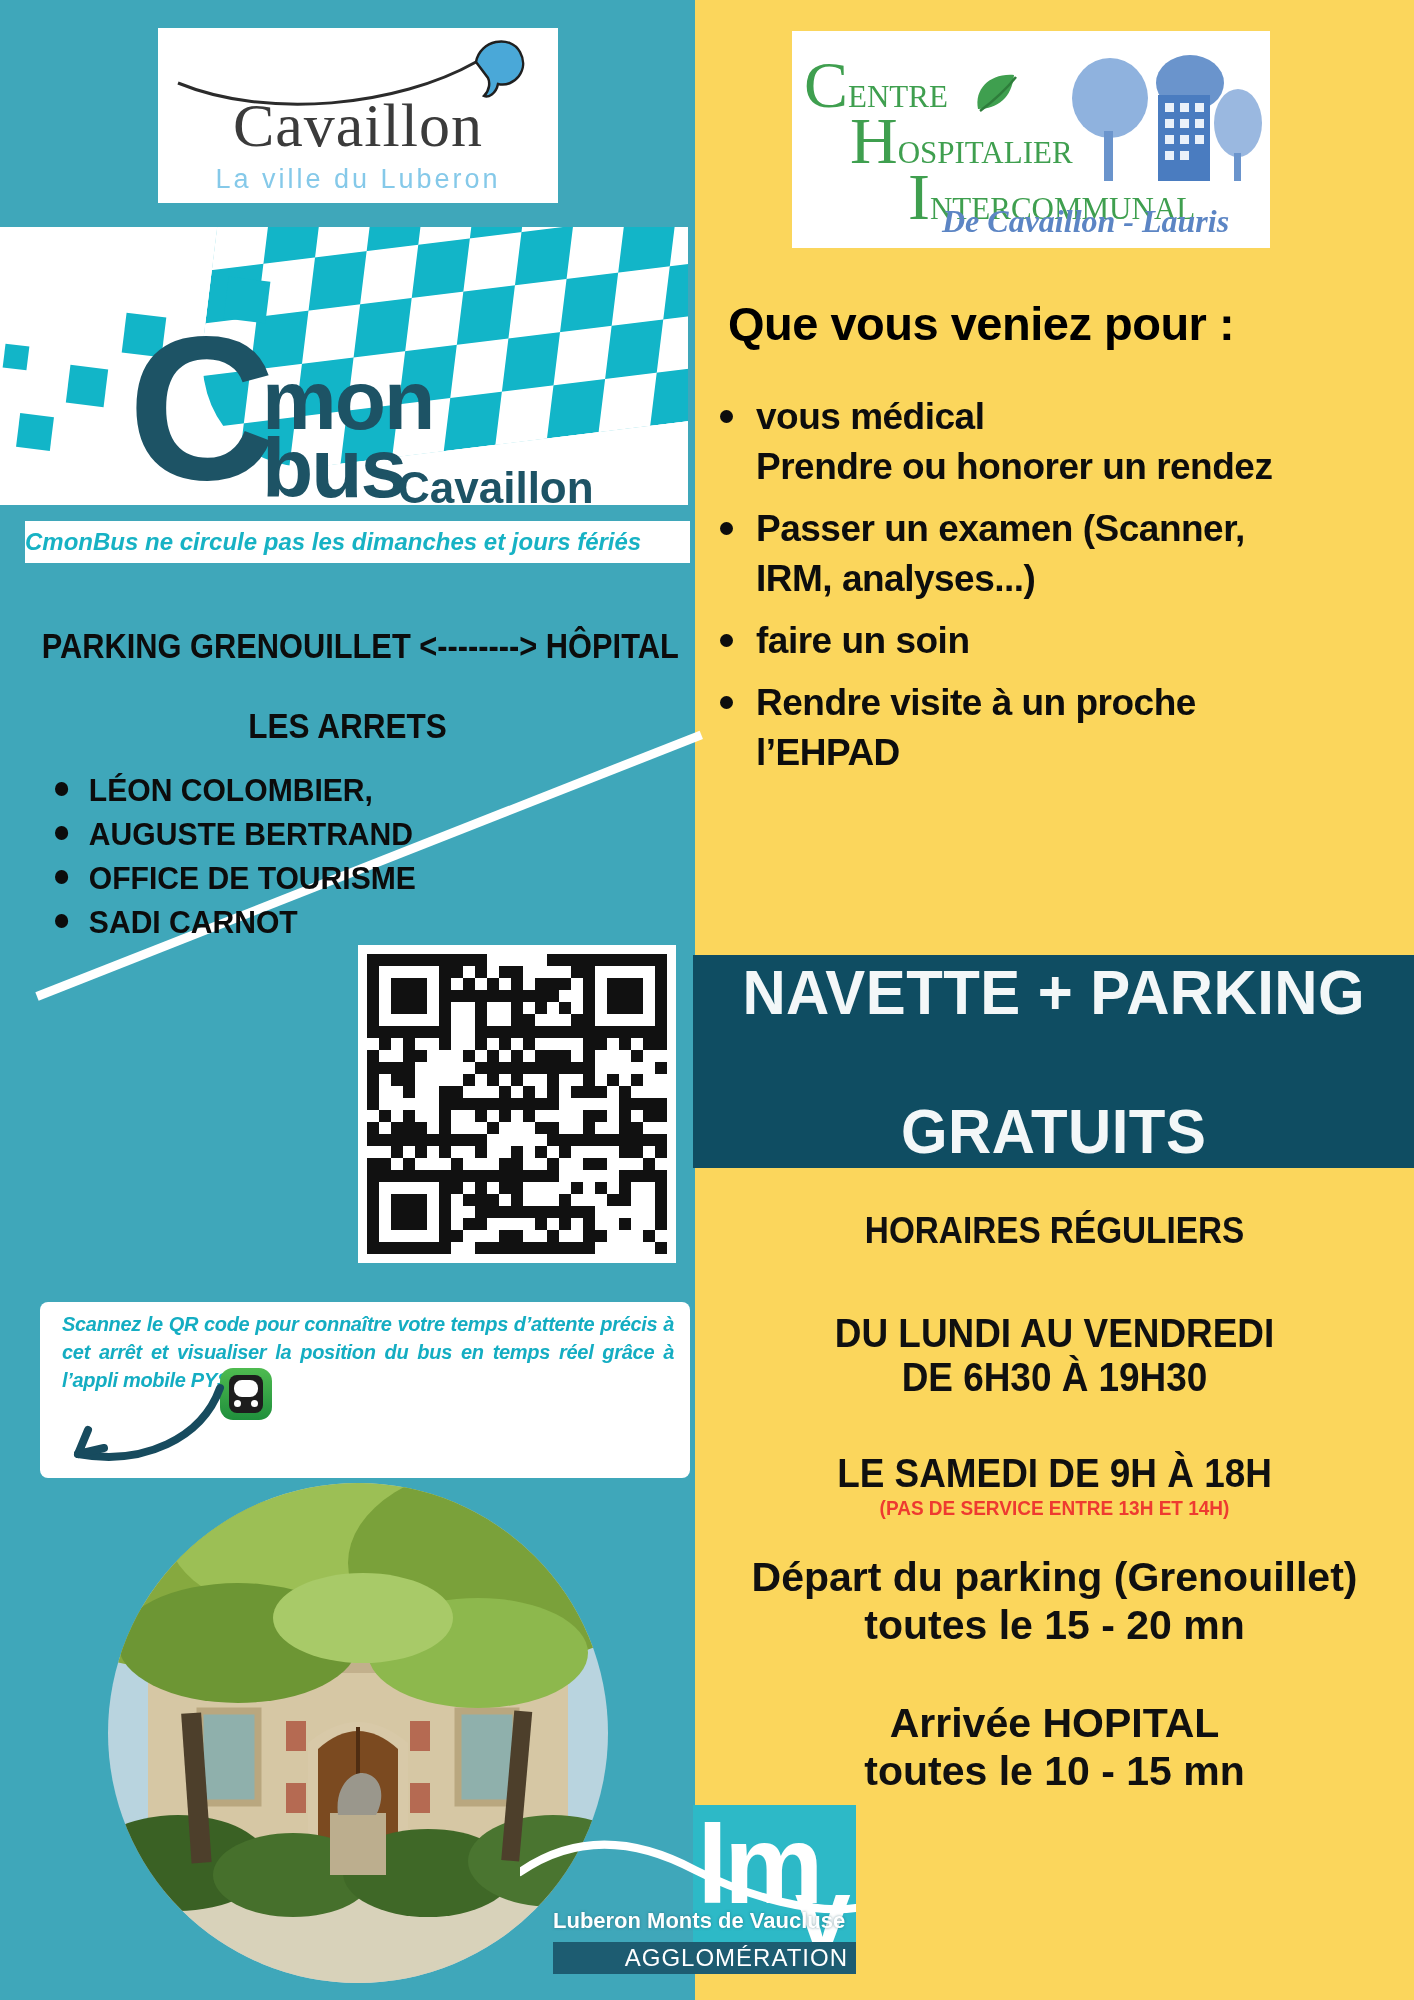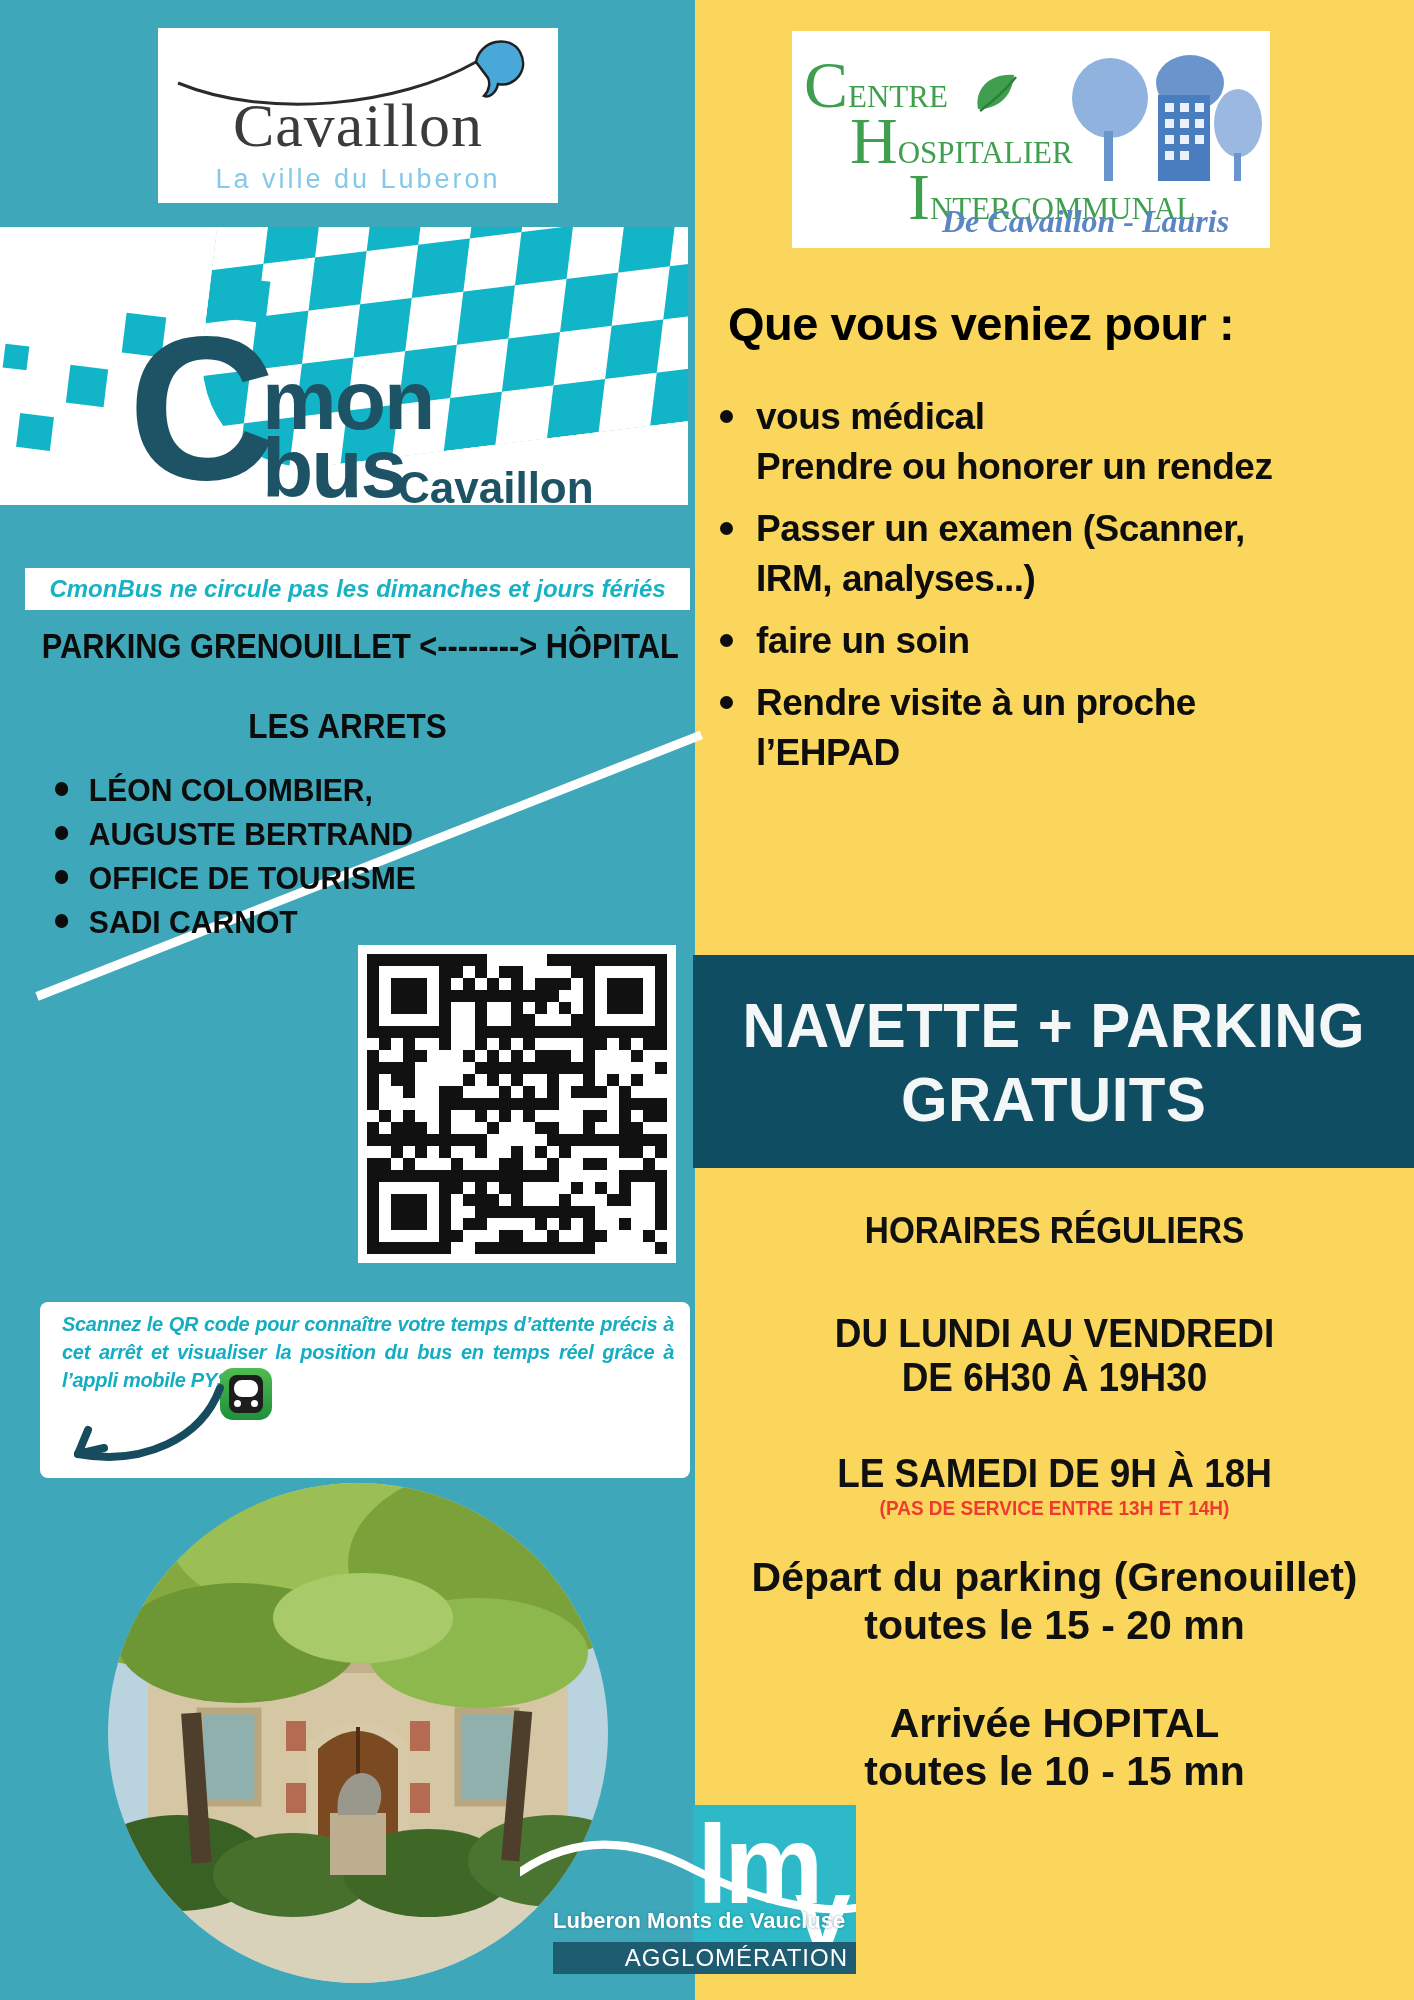--- a/index.html
+++ b/index.html
@@ -18,22 +18,22 @@
   .cmonbus-band{left:0;top:227px;width:688px;height:278px;background:#fff;overflow:hidden;}
   .flag{position:absolute;left:200px;top:-40px;width:540px;height:260px;
         background:repeating-conic-gradient(#12b5c8 0 25%,#ffffff 0 50%);
         background-size:104px 104px;transform:rotate(-7deg) skewX(-14deg);border-radius:0 0 0 140px;}
   .chip{position:absolute;background:#12b5c8;transform:rotate(7deg);}
   .cmb-c{position:absolute;left:128px;top:96px;font-size:205px;line-height:170px;font-weight:bold;color:#1d5365;}
   .cmb-mon{position:absolute;left:262px;top:138px;font-size:84px;line-height:70px;font-weight:bold;color:#1d5365;letter-spacing:-2px;}
   .cmb-bus{position:absolute;left:262px;top:206px;font-size:84px;line-height:70px;font-weight:bold;color:#1d5365;letter-spacing:-2px;}
   .cmb-city{position:absolute;left:398px;top:236px;font-size:44px;font-weight:bold;color:#1d5365;}
 
-  .notice-strip{left:25px;top:568px;width:665px;height:42px;background:#fff;
-                display:flex;align-items:center;justify-content:center;}
+  .notice-strip{left:25px;top:521px;width:665px;height:42px;background:#fff;
+                display:flex;align-items:center;}
   .notice-strip span{font-size:24px;font-weight:bold;font-style:italic;color:#17b2c4;white-space:nowrap;}
 
   .route-line{left:0;top:626px;width:695px;text-align:center;font-size:35px;font-weight:bold;color:#0c0c0c;
               transform:scaleX(0.88);transform-origin:50% 50%;white-space:nowrap;}
   .stops-title{left:0;top:706px;width:695px;text-align:center;font-size:35px;font-weight:bold;color:#0c0c0c;
                transform:scaleX(0.9);white-space:nowrap;}
   .stops{left:55px;top:772px;width:600px;}
   .stop-item{position:relative;padding-left:36px;height:44px;font-size:32px;font-weight:bold;color:#0c0c0c;
              white-space:nowrap;transform:scaleX(0.94);transform-origin:left;}
   .stop-item::before{content:"";position:absolute;left:0;top:10px;width:14px;height:14px;border-radius:50%;background:#0c0c0c;}
@@ -80,21 +80,21 @@
              font-style:italic;font-weight:bold;font-size:32px;color:#5c85c4;white-space:nowrap;}
 
   .veniez{left:728px;top:296px;font-size:47px;font-weight:bold;color:#000;white-space:nowrap;letter-spacing:-0.5px;}
 
   .reasons{left:718px;top:392px;width:690px;}
   .reason{position:relative;padding-left:38px;margin-bottom:12px;}
   .reason::before{content:"";position:absolute;left:2px;top:18px;width:13px;height:13px;border-radius:50%;background:#0d0d0d;}
   .reason div{font-size:37px;line-height:50px;font-weight:bold;color:#0d0d0d;white-space:nowrap;letter-spacing:-0.5px;}
 
   .banner{left:693px;top:955px;width:721px;height:213px;background:#0f4d62;
-          display:flex;flex-direction:column;align-items:center;justify-content:center;}
+          display:flex;flex-direction:column;align-items:center;justify-content:space-between;}
   .banner div{color:#f3f7f8;font-weight:bold;font-size:63px;line-height:74px;white-space:nowrap;
               transform:scaleX(0.95);letter-spacing:0.5px;}
 
   .rc-center{left:695px;width:719px;text-align:center;color:#101010;font-weight:bold;white-space:nowrap;}
   .horaires{top:1210px;font-size:37px;transform:scaleX(0.9);}
   .lundi1{top:1310px;font-size:41px;transform:scaleX(0.9);}
   .lundi2{top:1354px;font-size:41px;transform:scaleX(0.9);}
   .samedi{top:1450px;font-size:41px;transform:scaleX(0.9);}
   .pas-note{top:1497px;font-size:20px;color:#ee3a30;transform:scaleX(0.95);}
   .depart1{top:1554px;font-size:41px;}

